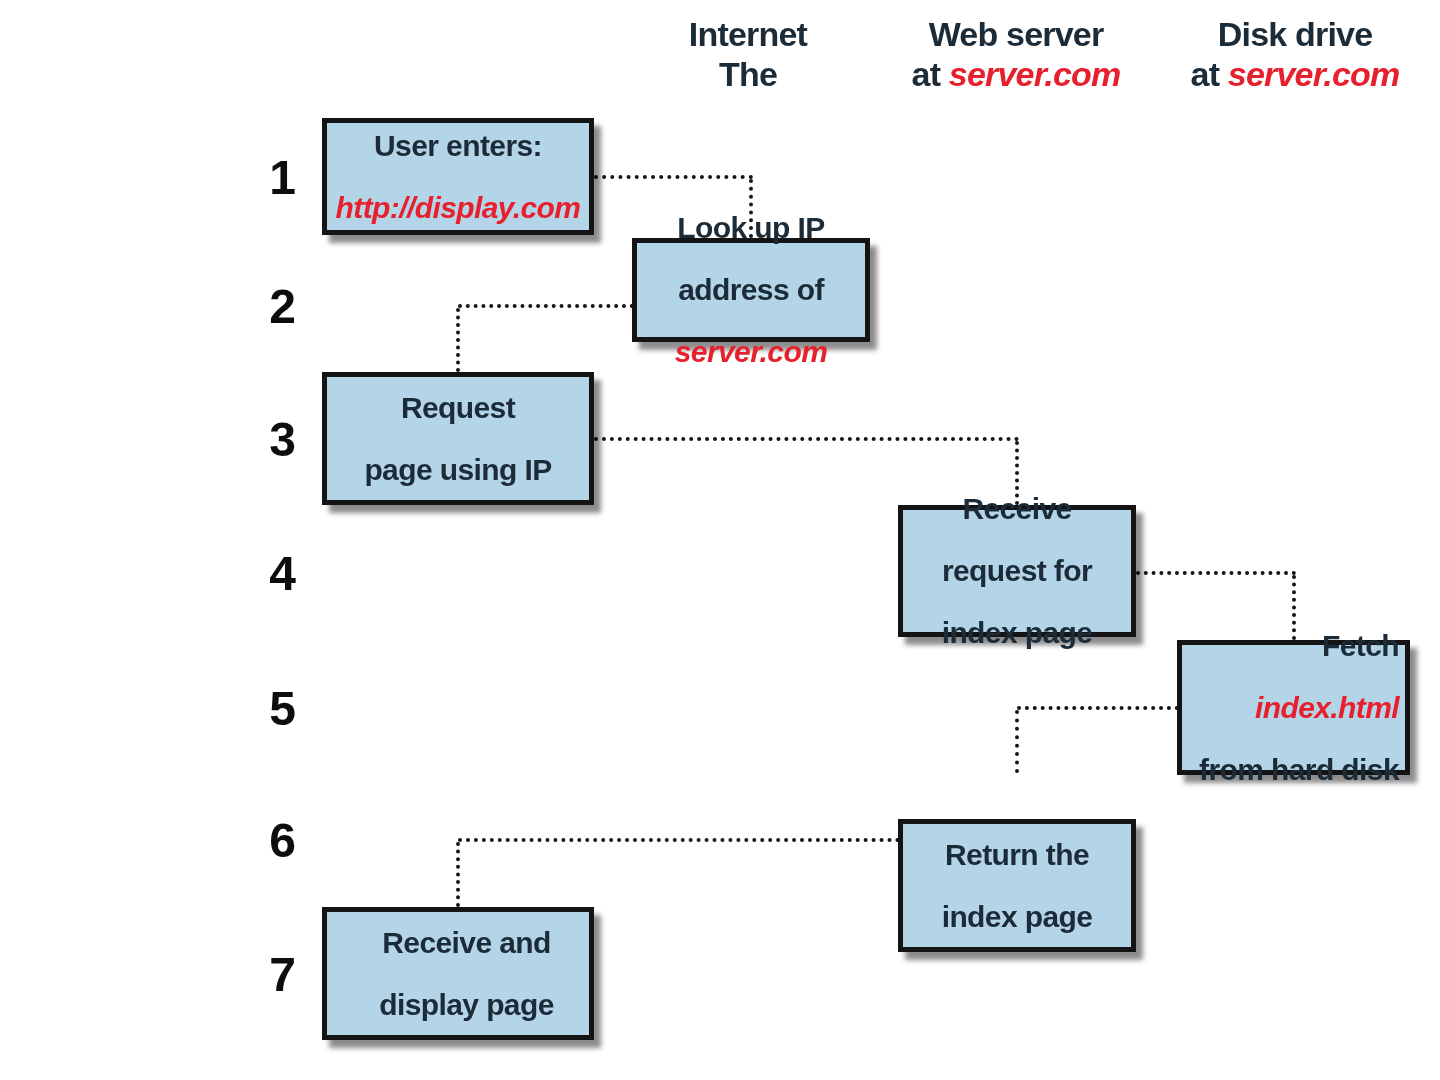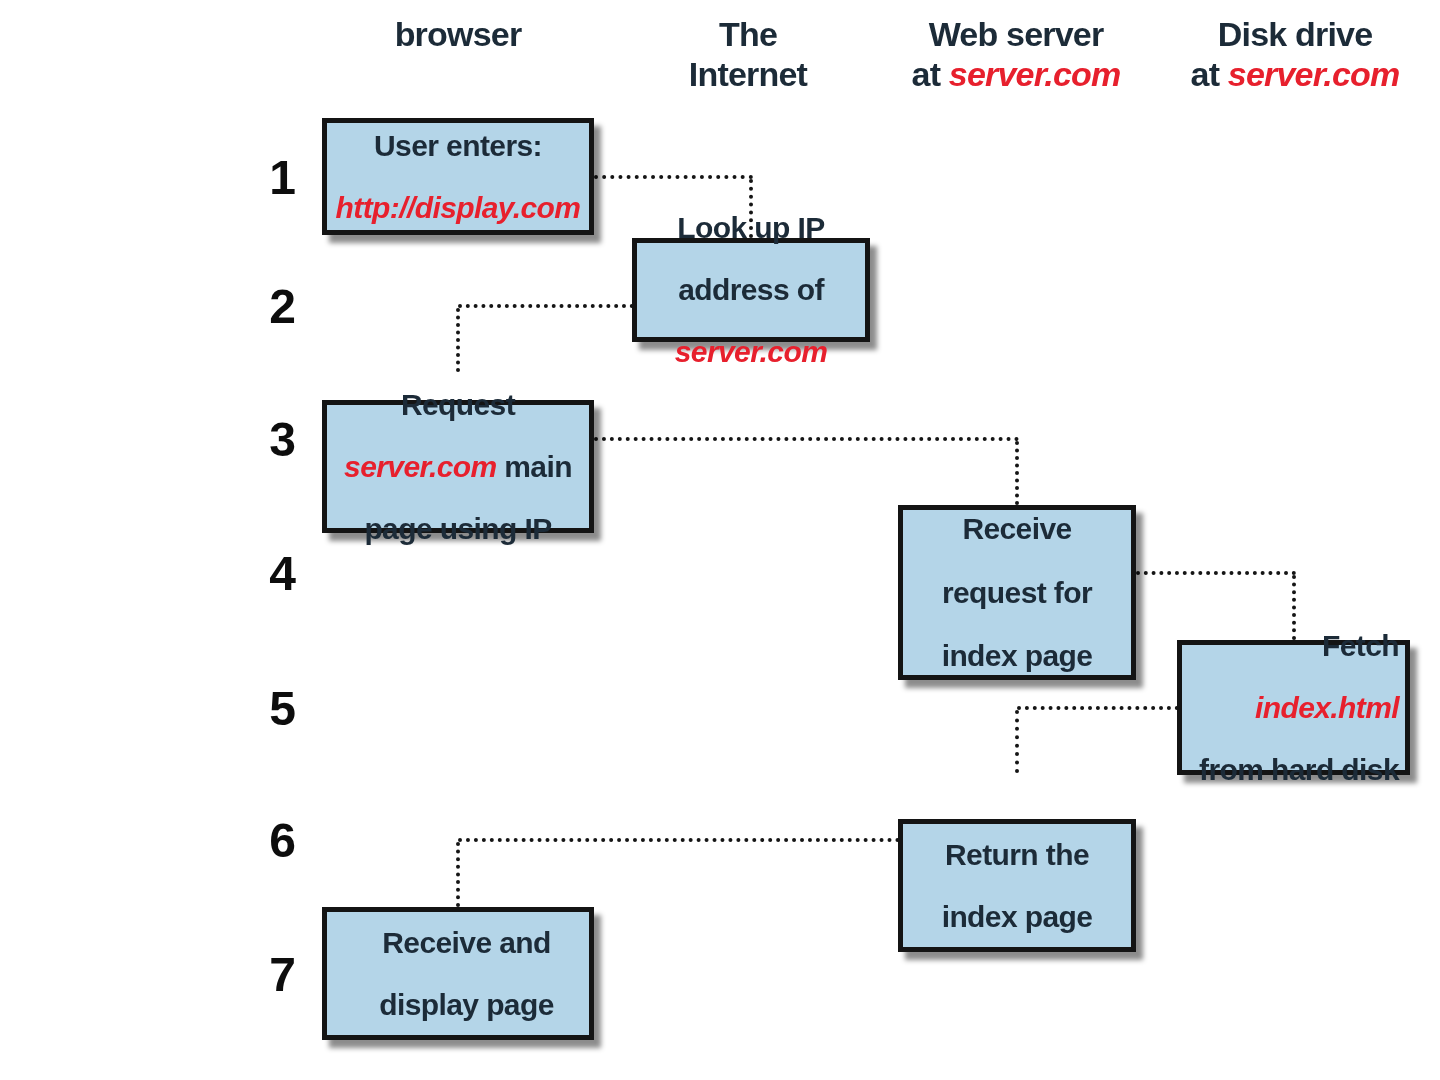--- a/index.html
+++ b/index.html
@@ -59,25 +59,24 @@
   .conn { position: absolute; }
   .conn-h { border-top: 4px dotted var(--conn, #151515); height: 0; }
   .conn-v { border-left: 4px dotted var(--conn, #151515); width: 0; }
 </style>
 </head>
 <body>
 
 <div id="canvas" style="--bg: #ffffff; --fill: #b4d5e8; --border: #141414; --dark: #1c2b38; --header: #0d0d0d; --red: #e7202d; --conn: #151515;">
   <div id="headers-layer">
       <div class="col-header" style="left: 308px; top: 14px;">
-        <div><span class="seg-dark">browser</span></div>
       </div>
       <div class="col-header" style="left: 598px; top: 14px;">
+        <div><span class="seg-dark">Internet</span></div>
         <div><span class="seg-dark">The</span></div>
-        <div><span class="seg-dark">Internet</span></div>
       </div>
       <div class="col-header" style="left: 866px; top: 14px;">
         <div><span class="seg-dark">Web server</span></div>
         <div><span class="seg-dark">at </span><span class="seg-red">server.com</span></div>
       </div>
       <div class="col-header" style="left: 1145px; top: 14px;">
         <div><span class="seg-dark">Disk drive</span></div>
         <div><span class="seg-dark">at </span><span class="seg-red">server.com</span></div>
       </div>
     </div>
@@ -107,26 +106,25 @@
   <div id="boxes-layer">
       <div class="box" style="left: 322px; top: 118px; width: 272px; height: 117px;">
         <div class="box-line"><span class="seg-dark">User enters:</span></div>
         <div class="box-line"><span class="seg-red">http://display.com</span></div>
       </div>
       <div class="box" style="left: 632px; top: 238px; width: 238px; height: 104px;">
         <div class="box-line"><span class="seg-dark">Look up IP</span></div>
         <div class="box-line"><span class="seg-dark">address of</span></div>
         <div class="box-line"><span class="seg-red">server.com</span></div>
       </div>
-      <div class="box" style="left: 322px; top: 372px; width: 272px; height: 133px; margin-top: 28px;">
+      <div class="box" style="left: 322px; top: 372px; width: 272px; height: 133px;">
         <div class="box-line"><span class="seg-dark">Request</span></div>
-        <div class="box-line"><span class="seg-red">server.com</span><span class="seg-dark"> main</span></div>
         <div class="box-line"><span class="seg-dark">page using IP</span></div>
       </div>
-      <div class="box" style="left: 898px; top: 505px; width: 238px; height: 175px; justify-content: space-between;">
+      <div class="box" style="left: 898px; top: 505px; width: 238px; height: 132px;">
         <div class="box-line"><span class="seg-dark">Receive</span></div>
         <div class="box-line"><span class="seg-dark">request for</span></div>
         <div class="box-line"><span class="seg-dark">index page</span></div>
       </div>
       <div class="box" style="left: 1177px; top: 640px; width: 233px; height: 135px; align-items: flex-end;">
         <div class="box-line"><span class="seg-dark">Fetch</span></div>
         <div class="box-line"><span class="seg-red">index.html</span></div>
         <div class="box-line"><span class="seg-dark">from hard disk</span></div>
       </div>
       <div class="box" style="left: 898px; top: 773px; width: 238px; height: 133px; margin-top: 46px;">

